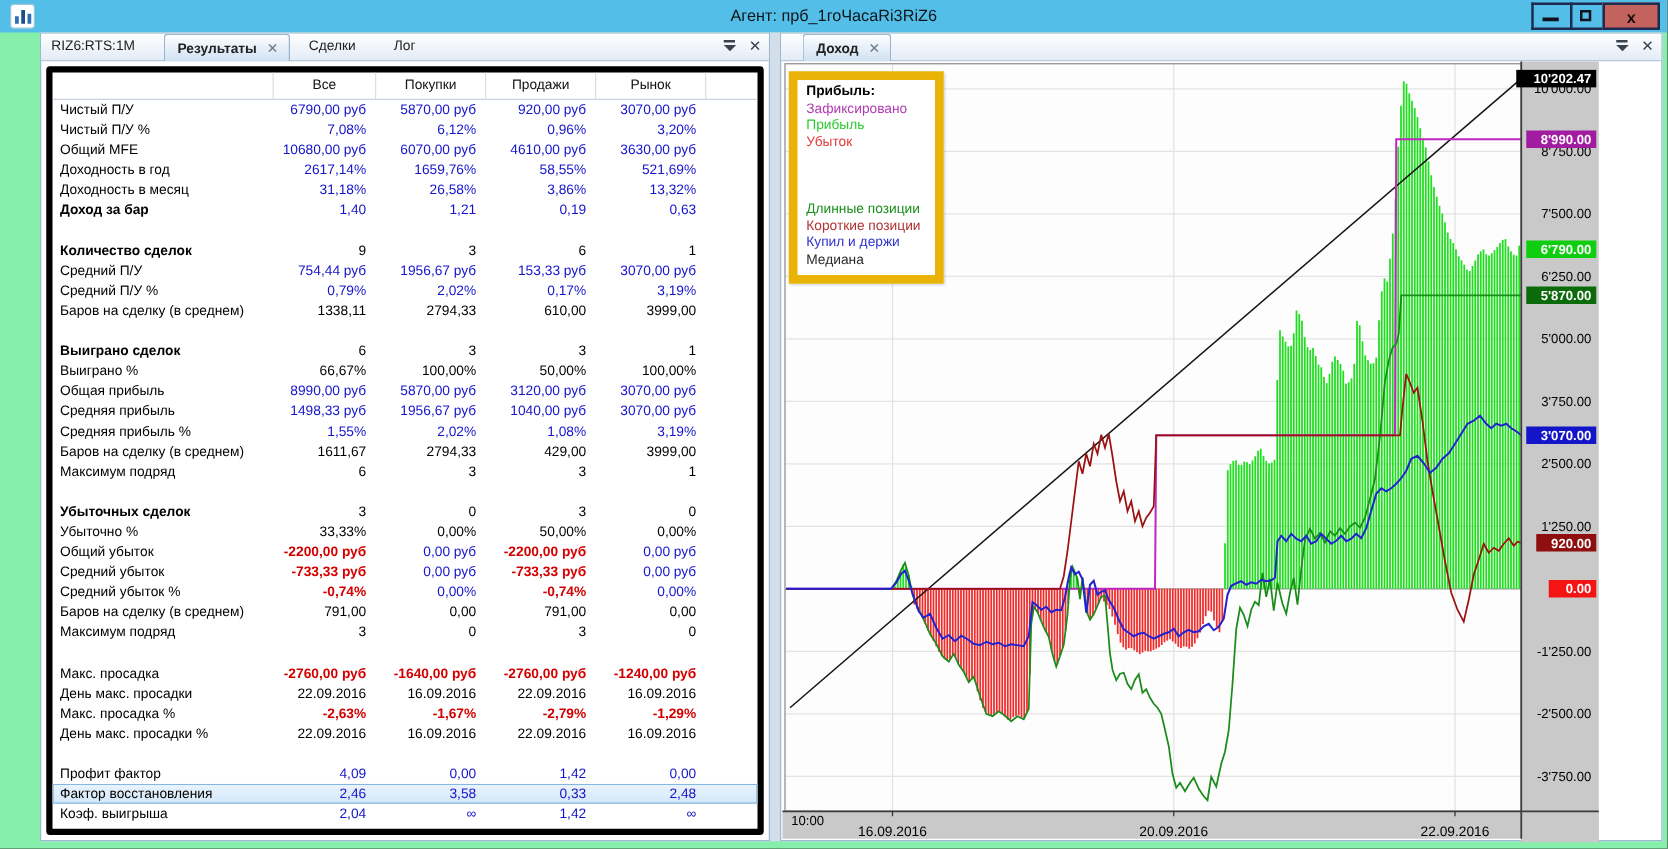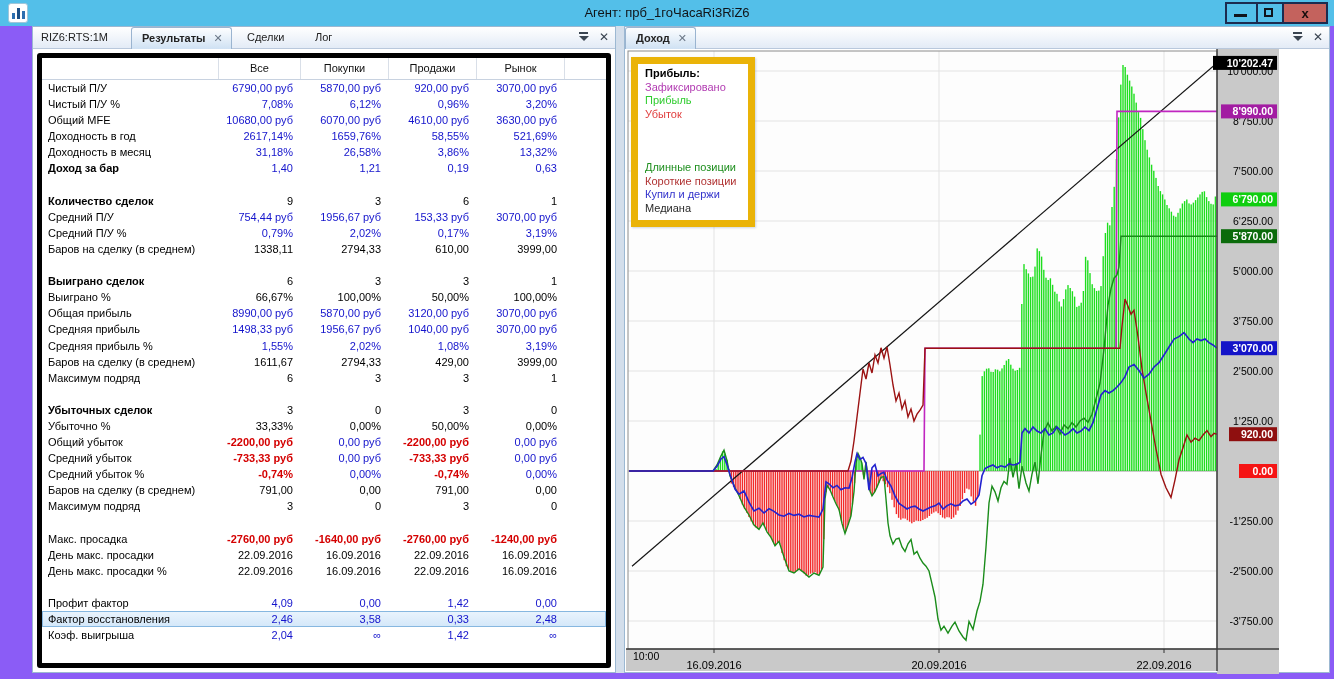--- a/index.html
+++ b/index.html
@@ -1,18 +1,18 @@
 <!DOCTYPE html>
 <html><head>
 <meta charset="utf-8">
 <style>
   html,body{margin:0;padding:0;background:#2b2b2b;}
   *{box-sizing:border-box;}
   body{font-family:"Liberation Sans", sans-serif;}
-  .window{position:relative;width:1334px;height:679px;background:#8b5cf6;overflow:hidden;}
+  .window{position:relative;width:1334px;height:679px;background:#86efac;overflow:hidden;}
   .titlebar{position:absolute;left:0;top:0;width:100%;height:26px;background:#53bfe9;}
   .app-icon{position:absolute;left:8px;top:3px;width:20px;height:20px;background:#fff;border:1px solid #9fc6da;border-radius:3px;}
   .app-icon i{position:absolute;bottom:3px;width:3px;background:#2d6fb0;}
   .app-icon i.b1{left:3px;height:6px;}
   .app-icon i.b2{left:8px;height:11px;background:#1c4f86;}
   .app-icon i.b3{left:13px;height:8px;}
   .title{position:absolute;left:0;right:0;top:0;height:26px;line-height:26px;text-align:center;font-size:13px;color:#101418;}
   .winbtns{position:absolute;right:6px;top:2px;height:22px;display:flex;}
   .wbtn{height:22px;border:2px solid #1c2b4f;border-right:none;position:relative;background:#53bfe9;cursor:pointer;}
   .wbtn.min{width:31px;}
@@ -334,20 +334,28 @@
             </div>
             <div class="trow">
               <div class="lbl">День макс. просадки</div>
               <div class="val c-k">22.09.2016</div>
               <div class="val c-k">16.09.2016</div>
               <div class="val c-k">22.09.2016</div>
               <div class="val c-k">16.09.2016</div>
               <div></div>
             </div>
             <div class="trow">
+              <div class="lbl">Макс. просадка %</div>
+              <div class="val c-r">-2,63%</div>
+              <div class="val c-r">-1,67%</div>
+              <div class="val c-r">-2,79%</div>
+              <div class="val c-r">-1,29%</div>
+              <div></div>
+            </div>
+            <div class="trow">
               <div class="lbl">День макс. просадки %</div>
               <div class="val c-k">22.09.2016</div>
               <div class="val c-k">16.09.2016</div>
               <div class="val c-k">22.09.2016</div>
               <div class="val c-k">16.09.2016</div>
               <div></div>
             </div>
             <div class="trow">
               <div class="lbl"></div>
               <div class="val "></div>
@@ -379,21 +387,21 @@
               <div class="val c-b">1,42</div>
               <div class="val c-b">∞</div>
               <div></div>
             </div>
           </div>
       </div>
     </div>
     <div class="splitter"></div>
     <div class="pane right-pane">
       <div class="tabbar">
-        <div class="tab active" style="left:0;">
+        <div class="tab active" style="left:17px;">
           <span>Доход</span><span class="tabx">✕</span>
         </div>
         <div class="tabbar-icons">
           <span class="menu-icon"></span>
           <span class="x-icon">✕</span>
         </div>
       </div>
       <div class="chart-area">
         <svg id="chart-svg" width="654" height="625" viewBox="676 48 654 625">
             <rect x="1268" y="48" width="64" height="625" fill="#c9c9c9"></rect>

